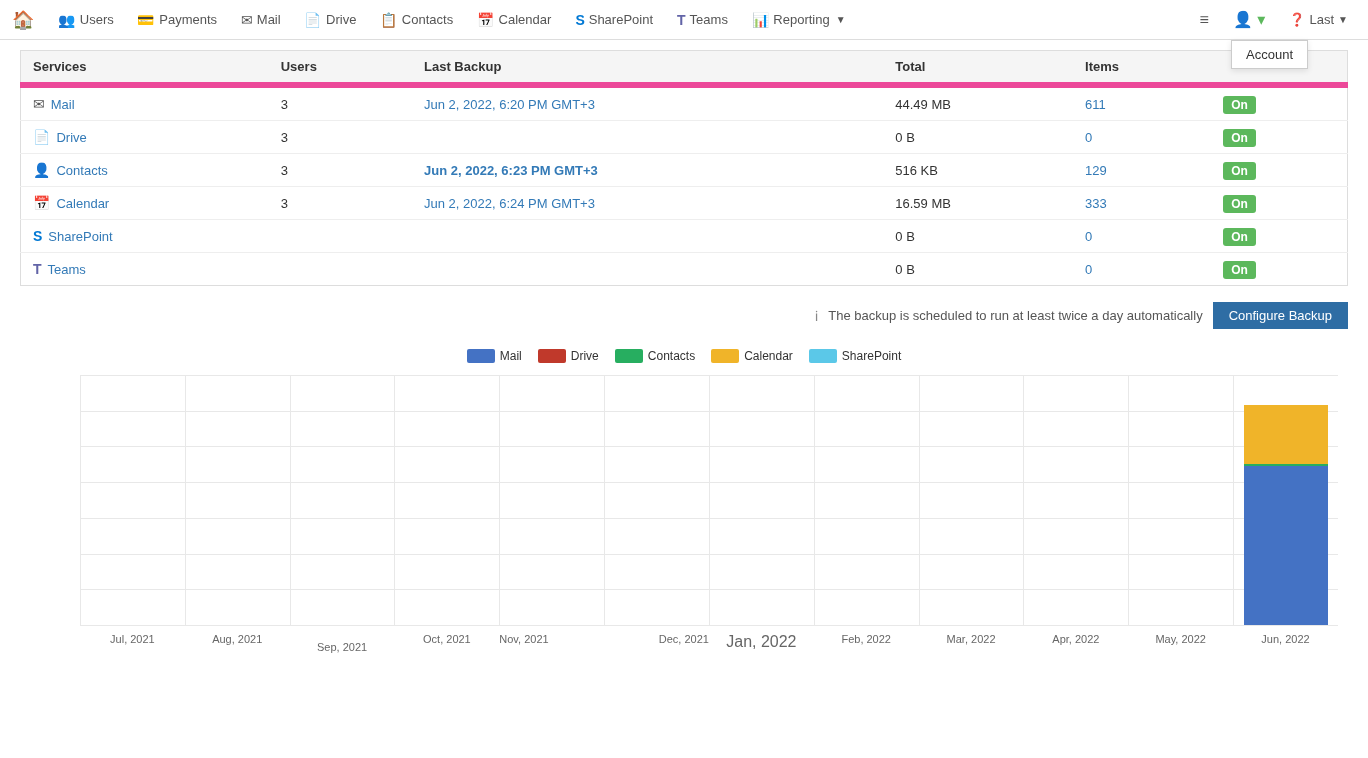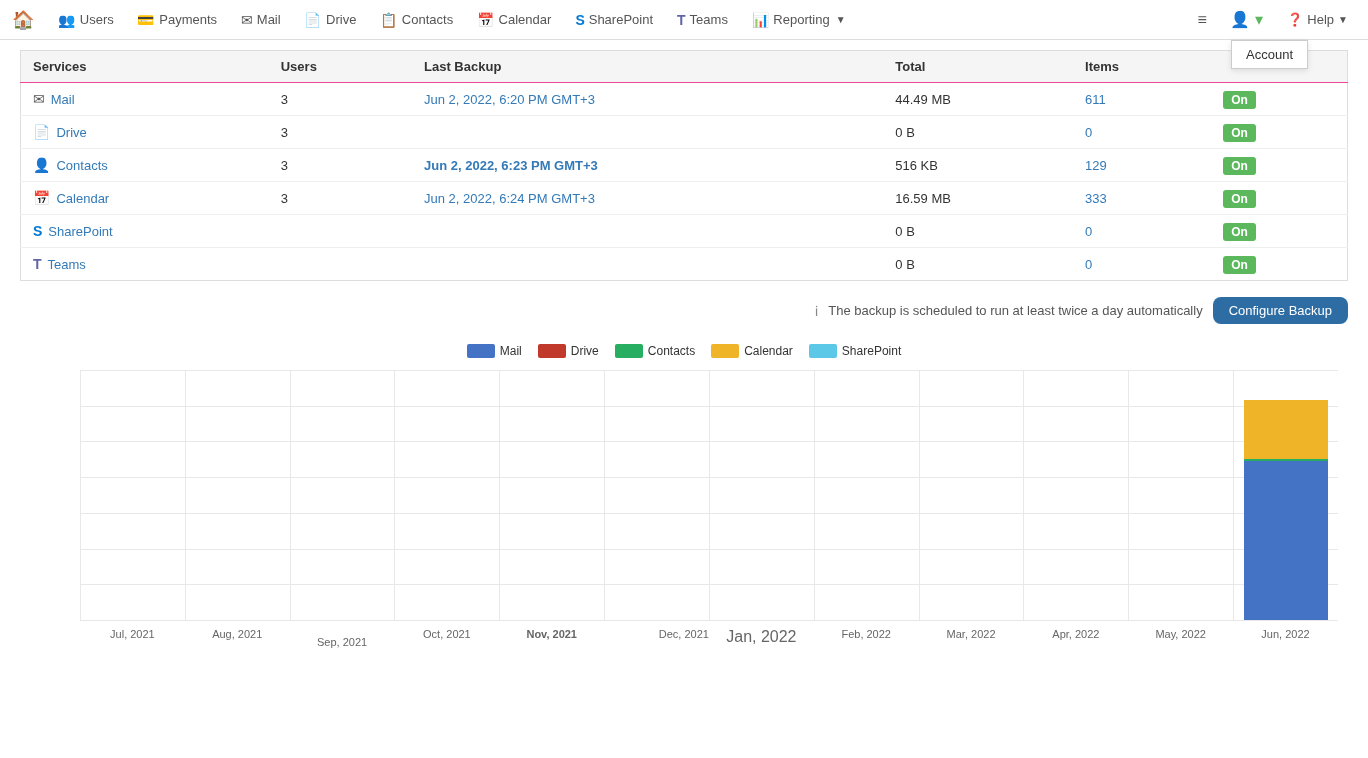--- a/index.html
+++ b/index.html
@@ -77,21 +77,21 @@
       width: 100%;
       border-collapse: collapse;
       margin-bottom: 16px;
       border: 1px solid #ddd;
     }
     .services-table th {
       background: #f5f5f5;
       padding: 8px 12px;
       text-align: left;
       font-weight: 600;
-      border-bottom: 1px solid #ec4899;
+      border-bottom: 6px solid #ec4899;
       color: #333;
       margin-top: 8px;
     }
     .services-table td {
       padding: 8px 12px;
       border-bottom: 1px solid #eee;
       vertical-align: middle;
     }
     .services-table tr:last-child td { border-bottom: none; }
     .service-link {
@@ -123,21 +123,21 @@
       gap: 10px;
       margin-bottom: 20px;
       color: #555;
       font-size: 13px;
     }
     .backup-note .info-icon { color: #888; font-size: 14px; }
     .configure-btn {
       background: #2e6da4;
       color: #fff;
       border: none;
-      border-radius: 8px;
+      border-radius: 0;
       padding: 6px 16px;
       cursor: pointer;
       font-size: 13px;
     }
 
     
     .chart-section { margin-top: 10px; }
     .chart-title {
       font-size: 22px;
       font-weight: bold;
@@ -215,21 +215,21 @@
       <span class="nav-icon">📊</span>
       <span>Reporting</span>
       <span style="font-size:10px;margin-left:2px;">▼</span>
     </a>
   </div>
   <div class="nav-right">
     <span class="nav-right-item" style="font-size:16px;">≡</span>
     <span class="nav-right-item" style="color:#5cb85c;font-size:16px;">👤 ▾</span>
     <span class="nav-right-item">
       <span>❓</span>
-      <span>Help</span>
+      <span>Last</span>
       <span style="font-size:10px;">▼</span>
     </span>
   </div>
 
   <div class="account-dropdown">
     <span>Account</span>
   </div>
 </nav>
 
 <div class="main-content">
@@ -417,21 +417,21 @@
                 </div>
               </div>
             </div>
         </div>
 
         <div id="x-labels" style="display:flex; margin-top:4px;">
             <span style="flex: 1 1 0%; text-align: center; font-size: 11px; color: rgb(102, 102, 102); padding-top: 4px;">Jul, 2021</span>
             <span style="flex: 1 1 0%; text-align: center; font-size: 11px; color: rgb(102, 102, 102); padding-top: 4px;">Aug, 2021</span>
             <span style="flex: 1 1 0%; text-align: center; font-size: 11px; color: rgb(102, 102, 102); padding-top: 4px; margin-top: 8px;">Sep, 2021</span>
             <span style="flex: 1 1 0%; text-align: center; font-size: 11px; color: rgb(102, 102, 102); padding-top: 4px;">Oct, 2021</span>
-            <span style="flex: 1 1 0%; text-align: center; font-size: 11px; color: rgb(102, 102, 102); padding-top: 4px; font-weight: bold;">Nov, 2021</span>
+            <span style="flex: 1 1 0%; text-align: left; font-size: 11px; color: rgb(102, 102, 102); padding-top: 4px;">Nov, 2021</span>
             <span style="flex: 1 1 0%; text-align: right; font-size: 11px; color: rgb(102, 102, 102); padding-top: 4px;">Dec, 2021</span>
             <span style="flex: 1 1 0%; text-align: center; font-size: 16px; color: rgb(102, 102, 102); padding-top: 4px;">Jan, 2022</span>
             <span style="flex: 1 1 0%; text-align: center; font-size: 11px; color: rgb(102, 102, 102); padding-top: 4px;">Feb, 2022</span>
             <span style="flex: 1 1 0%; text-align: center; font-size: 11px; color: rgb(102, 102, 102); padding-top: 4px;">Mar, 2022</span>
             <span style="flex: 1 1 0%; text-align: center; font-size: 11px; color: rgb(102, 102, 102); padding-top: 4px;">Apr, 2022</span>
             <span style="flex: 1 1 0%; text-align: center; font-size: 11px; color: rgb(102, 102, 102); padding-top: 4px;">May, 2022</span>
             <span style="flex: 1 1 0%; text-align: center; font-size: 11px; color: rgb(102, 102, 102); padding-top: 4px;">Jun, 2022</span>
           </div>
       </div>
     </div>

